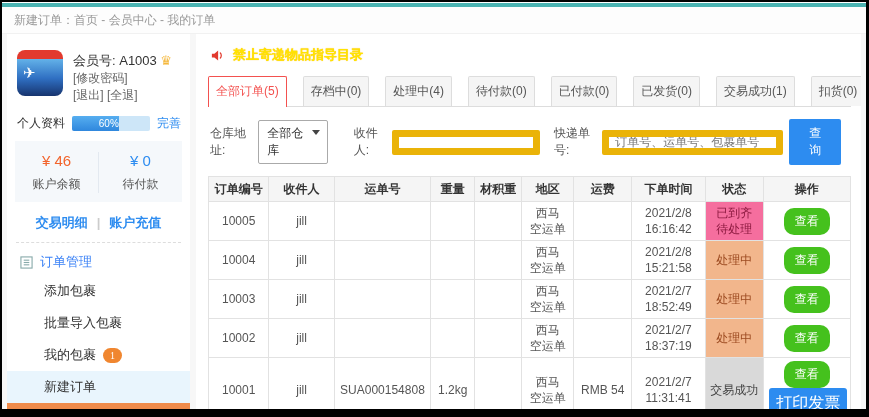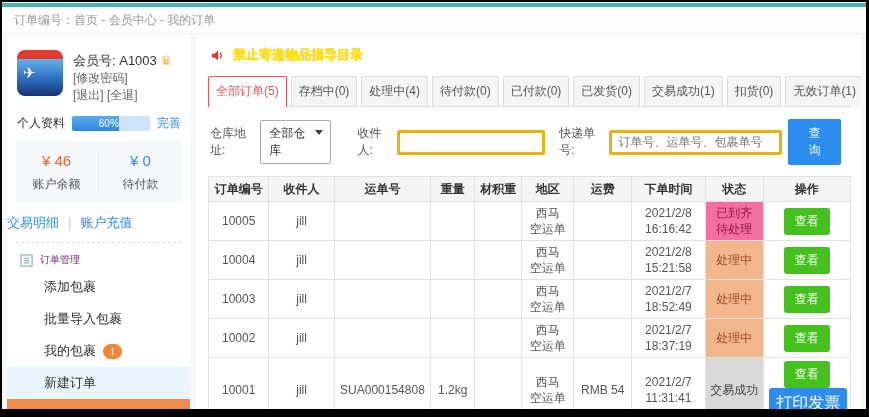--- a/index.html
+++ b/index.html
@@ -23,71 +23,71 @@
   .progress { width:78px; height:15px; background:#cde6f8; border-radius:2px; overflow:hidden; }
   .progress-fill { width:60%; height:100%; background:linear-gradient(180deg,#56aef0,#2f87dd); color:#fff;
                    font-size:10px; text-align:right; line-height:15px; }
   .link-blue { color:#2d8cf0; text-decoration:none; }
   .account-box { margin:2px 8px; background:#f5f8fb; display:flex; text-align:center; padding:11px 0 9px; }
   .acct-col { flex:1; }
   .acct-col + .acct-col { border-left:1px solid #e3e9f0; }
   .acct-val-orange { color:#f2642c; font-size:15px; }
   .acct-val-blue { color:#2d8cf0; font-size:15px; }
   .acct-label { color:#555; font-size:12px; margin-top:7px; }
-  .account-links { padding:10px 0 9px; font-size:13px; }
+  .account-links { text-align:center; padding:10px 0 9px; font-size:13px;font-weight:bold; }
   .sep { color:#ccc; margin:0 9px; }
   .dashed { border-top:1px dashed #ddd; margin:1px 9px 0; }
-  .menu-title { display:flex; align-items:center; gap:7px; padding:10px 0 4px 13px; font-size:10px; color:#701a75; }
+  .menu-title { display:flex; align-items:center; gap:7px; padding:10px 0 4px 13px; font-size:13px; color:#3b82f6; }
   .menu-item { height:32px; line-height:32px; padding-left:37px; font-size:13px; color:#333; cursor:pointer;font-family:Liberation Serif, serif; }
   .menu-item.hl { background:#e9f5fd; }
   .menu-item.active { background:#ef8b4b; color:#fff; }
   .badge { display:inline-block; background:#f0862f; color:#fff; font-size:10px; border-radius:9px;
            padding:0 7px; height:15px; line-height:15px; margin-left:7px; }
 
   
   .main { flex:1; background:#fff; padding:8px 10px 0 12px; overflow:hidden; }
   .announce { display:flex; align-items:center; gap:8px; padding:4px 0 12px 2px; }
   .announce-text { color:#ffe400; font-weight:bold; font-size:13px; text-shadow:0 0 1px #ffb400; }
-  .tabs { display:flex; gap:4px; border-bottom:1px solid #ddd; }
+  .tabs { display:flex; gap:16px; border-bottom:1px solid #ddd; }
   .tab { padding:6px 7px; font-size:12px; background:#f5f5f5; border:1px solid #ddd; border-bottom:none;
          color:#555; border-radius:2px 2px 0 0; cursor:pointer; white-space:nowrap; position:relative; }
   .tab.active { background:#fff; border-color:#f3514f; color:#f3514f; margin-bottom:-1px; padding-bottom:7px; }
   .filters { display:flex; align-items:center; gap:6px; padding:12px 2px 11px 2px; font-size:12px; color:#555; }
   .select-box { border:1px solid #aaa; border-radius:2px; padding:4px 20px 4px 8px; position:relative; color:#333; cursor:pointer; }
   .select-box::after { content:""; position:absolute; right:7px; top:9px; border-left:4px solid transparent;
                        border-right:4px solid transparent; border-top:5px solid #444; }
-  .filters input { height:25px; border:3px solid #eab308; border-radius:2px; padding:0 6px; font-size:12px;
+  .filters input { height:25px; border:7px solid #eab308; border-radius:2px; padding:0 6px; font-size:12px;
                    font-family:inherit; color:#333; }
   .inp-recipient { width:148px; }
   .inp-tracking { width:188px; }
   .btn-blue { background:#2d8cf0; color:#fff; border:none; border-radius:2px; padding:6px 16px;
               font-size:12px; cursor:pointer; font-family:inherit; }
   .btn-query { margin-left:auto; margin-right:8px; }
 
   table { width:100%; border-collapse:collapse; table-layout:fixed; font-size:12px; color:#555; text-align:center; }
   th, td { border:1px solid #e2e2e2; padding:3px 2px; }
   th { background:#f5f5f5; color:#333; font-weight:bold; height:25px; }
   td { height:36px; white-space:pre-line; line-height:16px; }
   .st-pink { background:#f56e9e; color:#8d1a40; }
   .st-orange { background:#f2b68c; color:#9c4a20; }
   .st-gray { background:#d9d9d9; color:#444; }
-  .btn-view { background:#45c11d; color:#fff; border:none; border-radius:3px; padding:5px 11px;
+  .btn-view { background:#45c11d; color:#fff; border:none; border-radius:10px; padding:5px 11px;
               font-size:12px; cursor:pointer; font-family:inherit; }
   .btn-print { background:#2d8cf0; color:#fff; border:none; border-radius:3px; padding:5px 7px;
                font-size:16px; cursor:pointer; font-family:inherit; margin-left:3px; }
 </style>
 </head>
 <body>
 
 <div class="frame">
   <div class="page">
     <div class="topbar"></div>
 
     <div class="breadcrumb">
-      <span>订单编号：</span><span>首页 - 会员中心 - 我的订单</span>
+      <span>新建订单：</span><span>首页 - 会员中心 - 我的订单</span>
     </div>
 
     <div class="layout">
 
       <div class="sidebar">
         <div class="user">
           <div class="avatar">
               <span>✈</span>
             </div>
           <div class="user-info">

